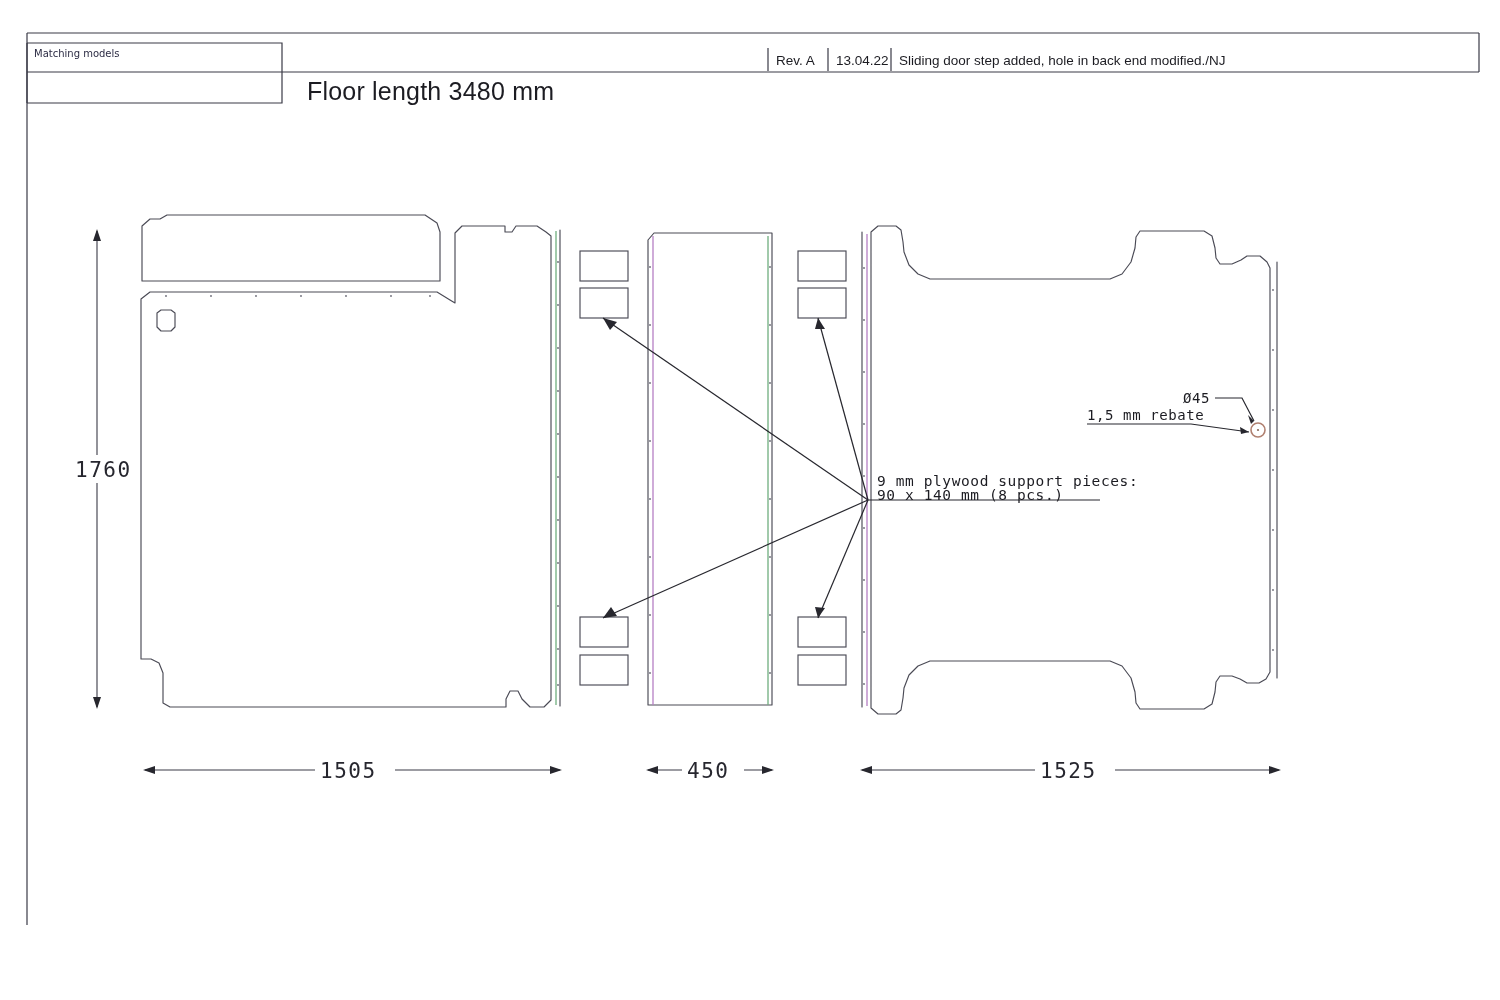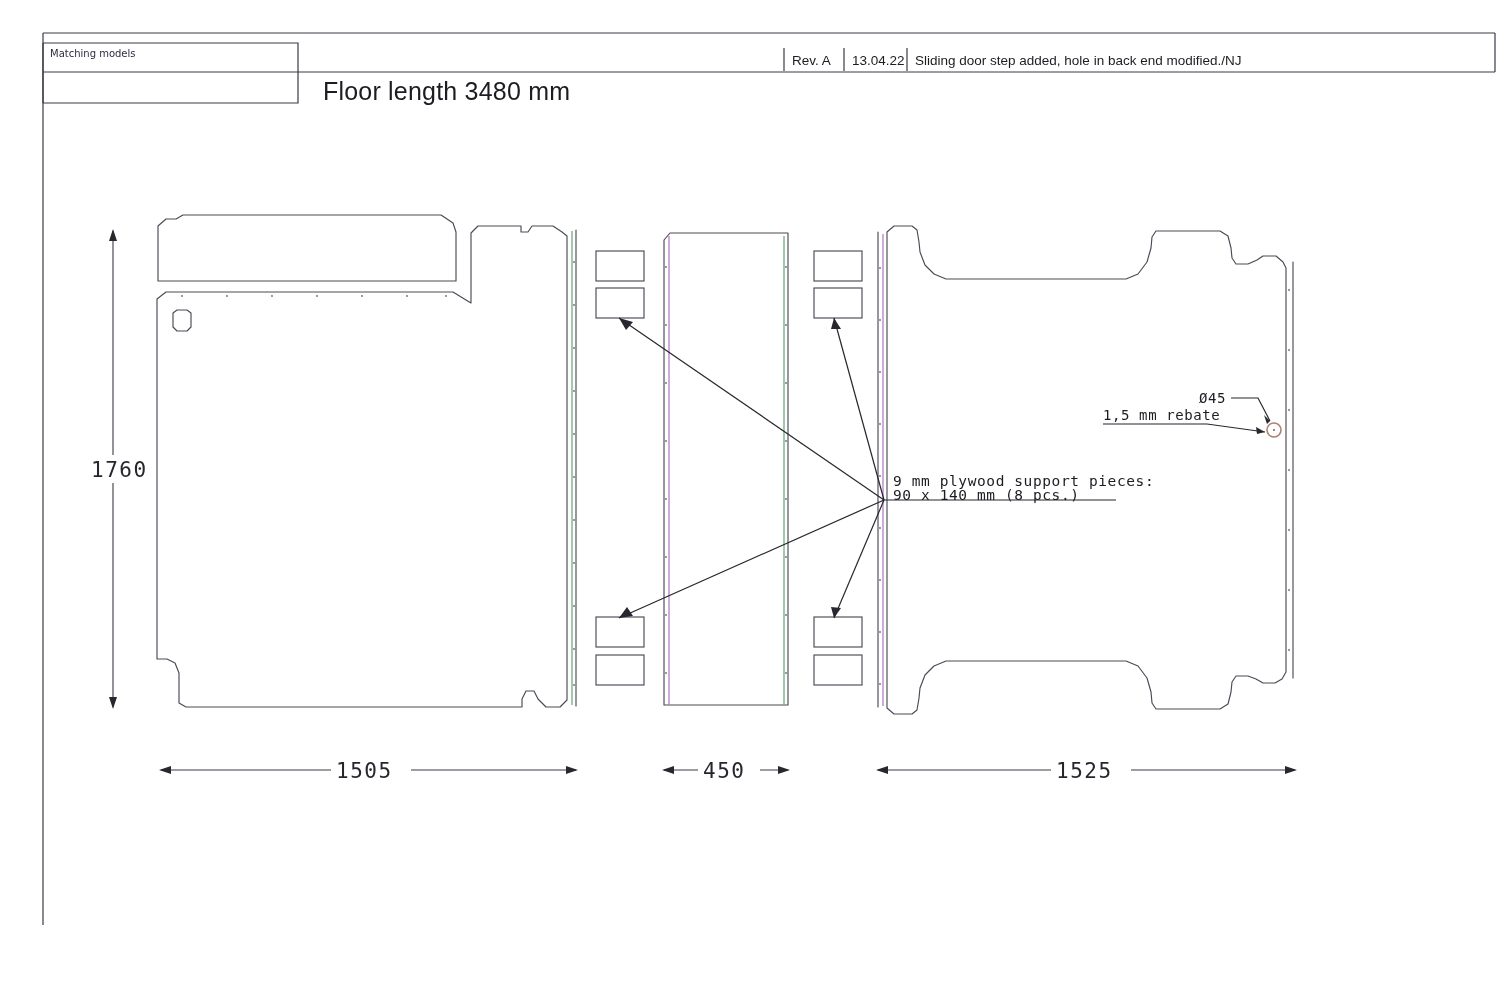--- a/index.html
+++ b/index.html
@@ -10,21 +10,21 @@
   }
   body {
     width: 1500px;
     height: 1000px;
     overflow: hidden;
     font-family: "Liberation Sans", sans-serif;
     position: relative;
   }
   #drawing-root {
     position: absolute;
-    left: 16px;
+    left: 0;
     top: 0;
     width: 1248px;
     height: 1000px;
   }
   svg.sheet {
     display: block;
     width: 1500px;
     height: 1000px;
     background: #ffffff;
   }

